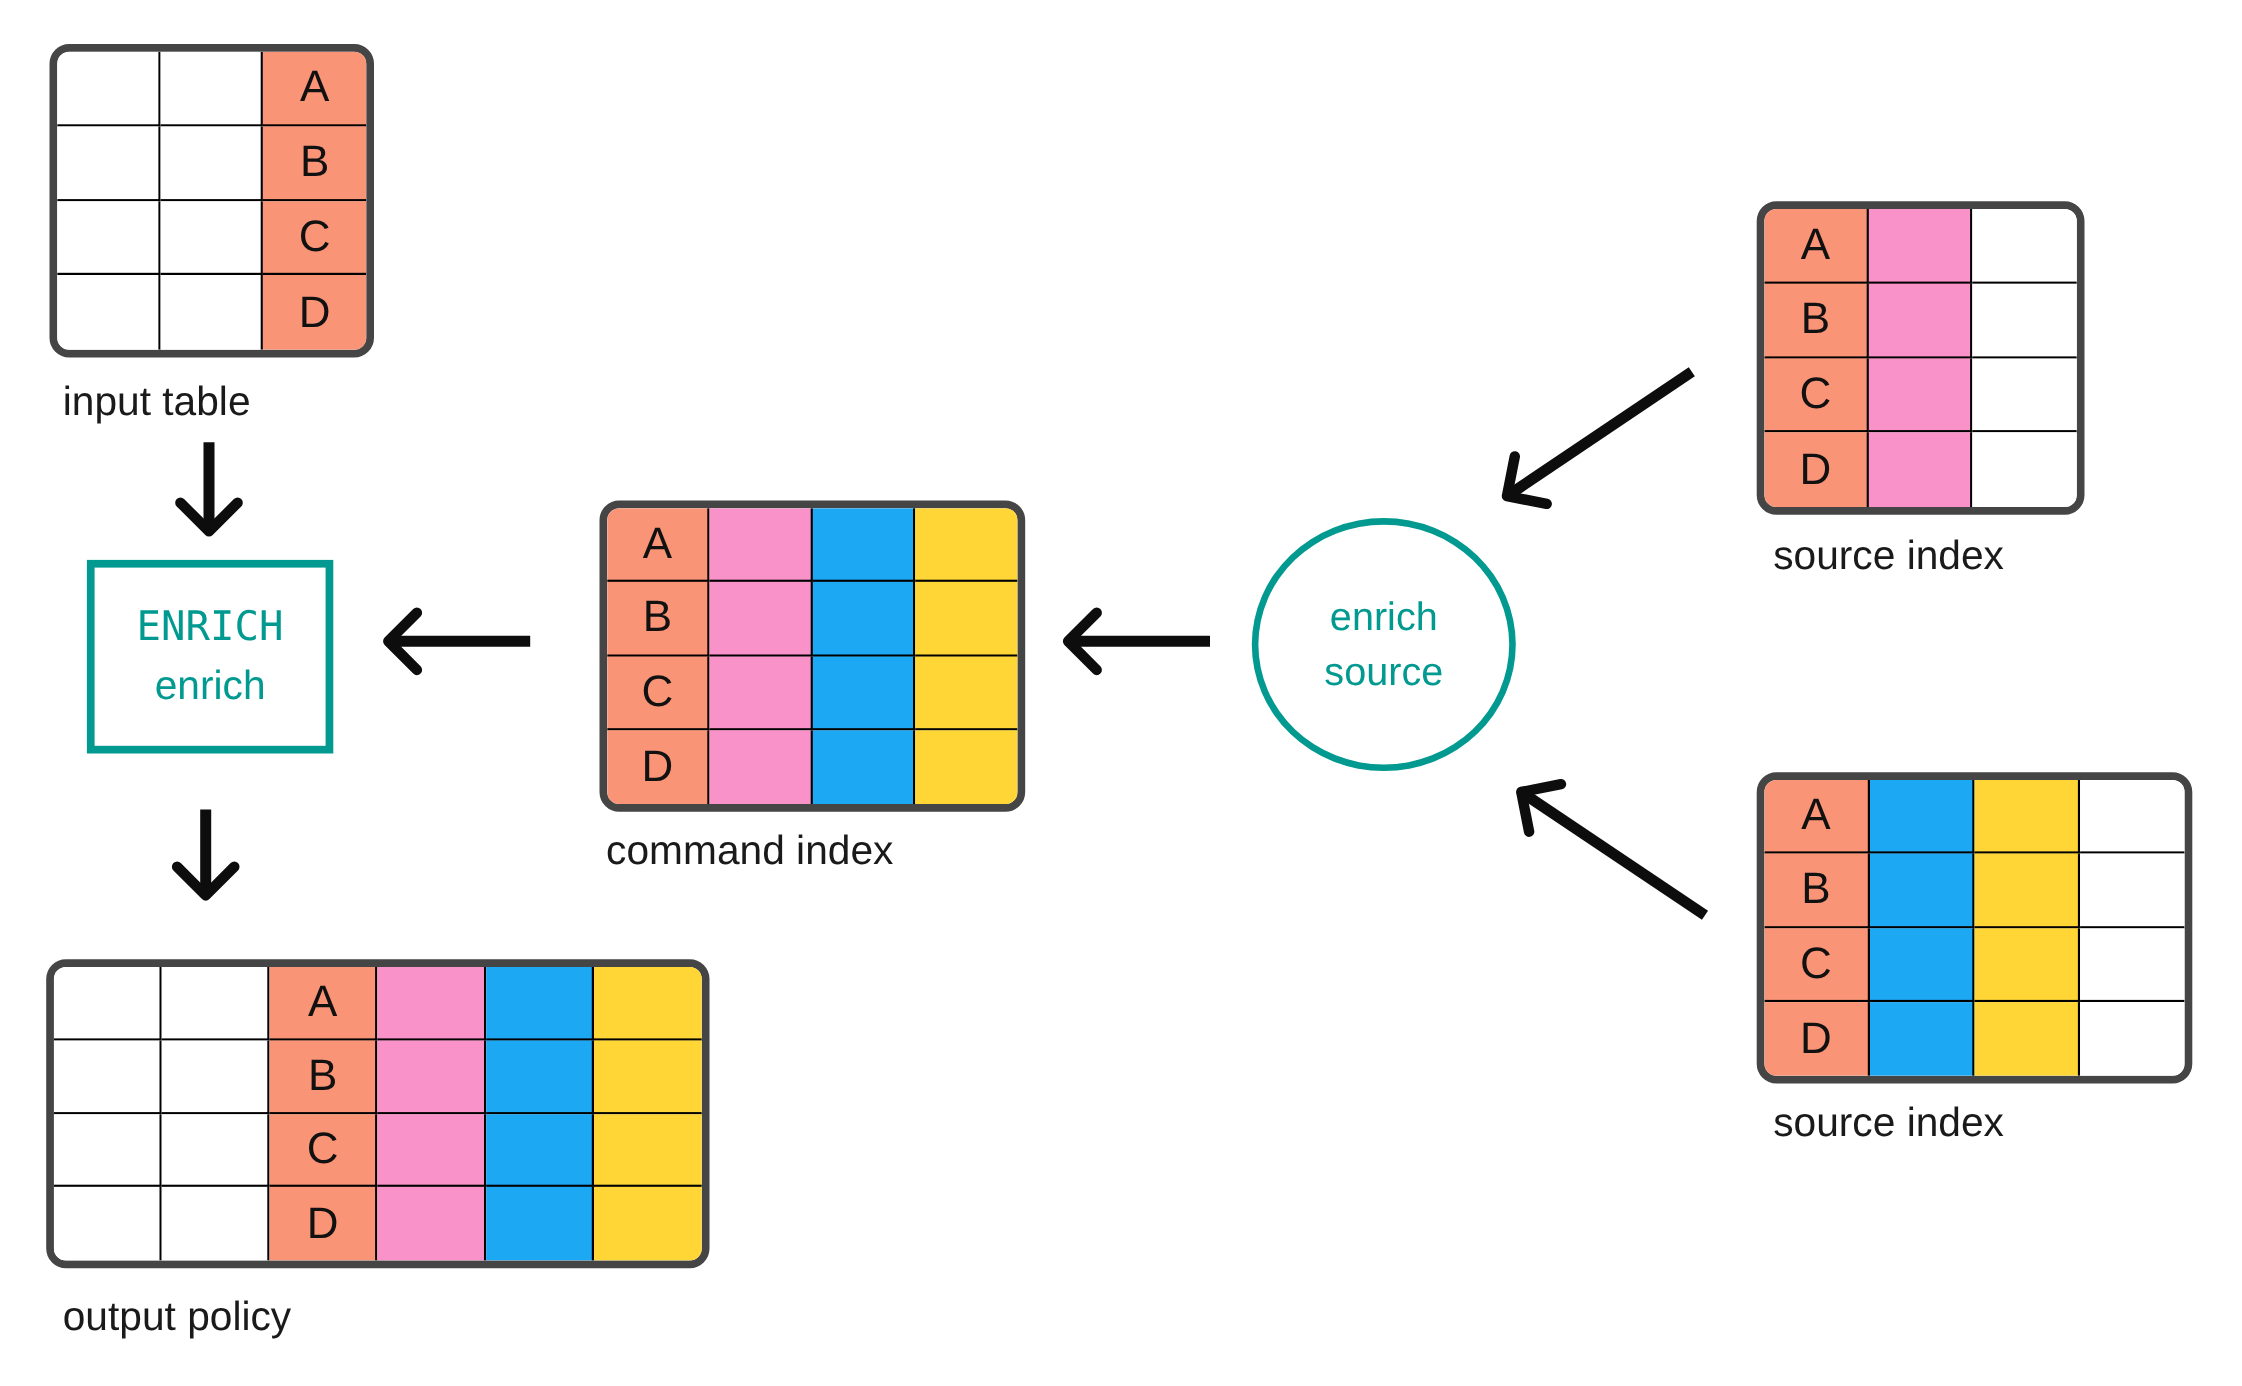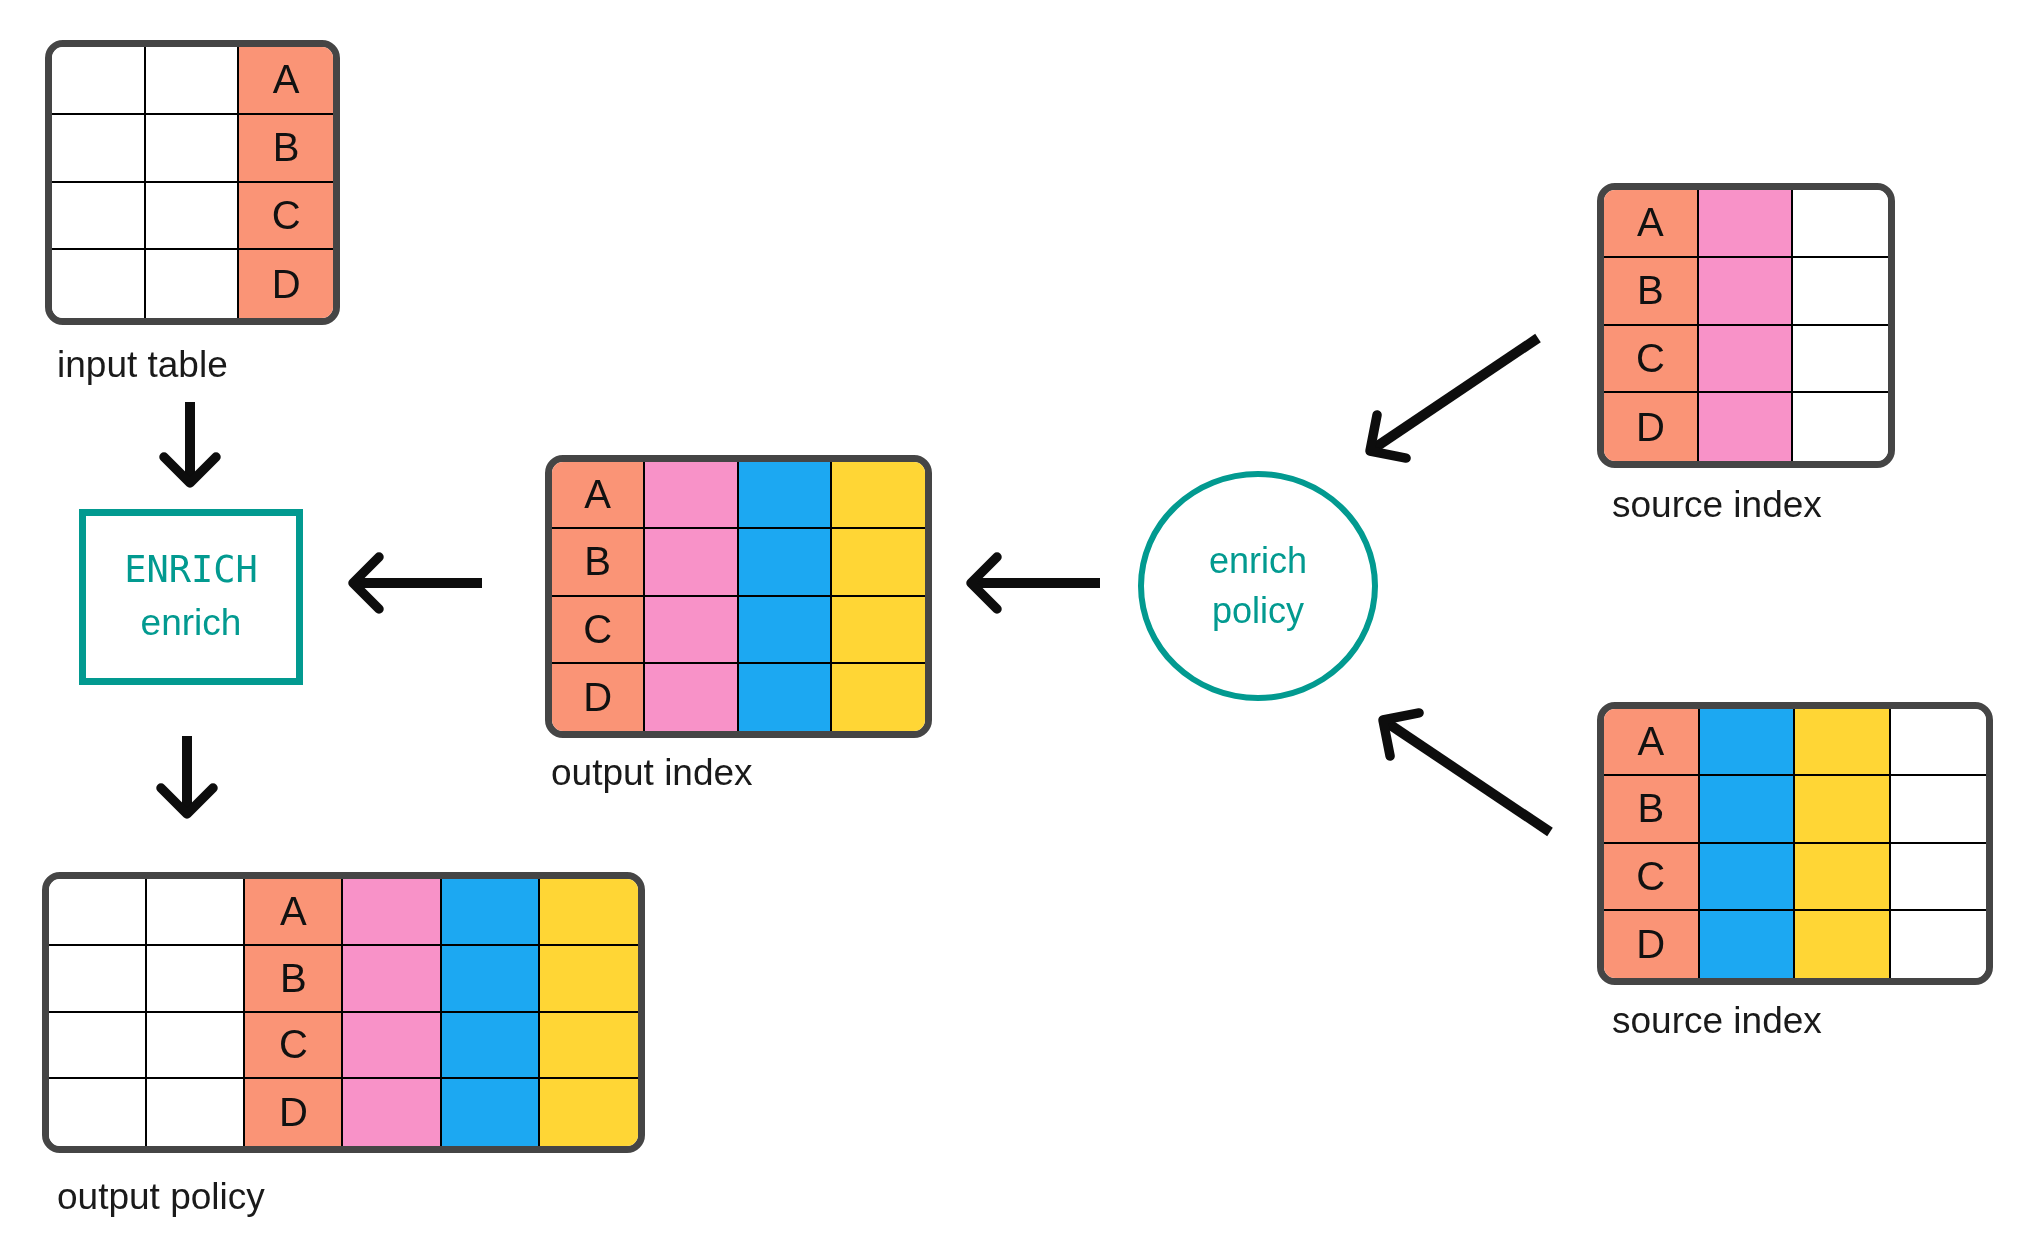--- a/index.html
+++ b/index.html
@@ -148,25 +148,25 @@
       <div class="cell last-col" style="background: rgb(255, 214, 53);"></div>
       <div class="cell" style="background: rgb(250, 148, 118);">C</div>
       <div class="cell" style="background: rgb(248, 146, 200);"></div>
       <div class="cell" style="background: rgb(28, 168, 242);"></div>
       <div class="cell last-col" style="background: rgb(255, 214, 53);"></div>
       <div class="cell last-row" style="background: rgb(250, 148, 118);">D</div>
       <div class="cell last-row" style="background: rgb(248, 146, 200);"></div>
       <div class="cell last-row" style="background: rgb(28, 168, 242);"></div>
       <div class="cell last-col last-row" style="background: rgb(255, 214, 53);"></div>
     </div>
-  <div id="lbl-enrich" class="lbl">output index</div>
+  <div id="lbl-enrich" class="lbl">command index</div>
 
   <div class="policy-circle">
     <div>enrich</div>
-    <div>policy</div>
+    <div>source</div>
   </div>
 
   <div id="t-src-top" class="tbl" style="grid-template-columns: repeat(3, 1fr);">
       <div class="cell" style="background: rgb(250, 148, 118);">A</div>
       <div class="cell" style="background: rgb(248, 146, 200);"></div>
       <div class="cell last-col" style="background: rgb(255, 255, 255);"></div>
       <div class="cell" style="background: rgb(250, 148, 118);">B</div>
       <div class="cell" style="background: rgb(248, 146, 200);"></div>
       <div class="cell last-col" style="background: rgb(255, 255, 255);"></div>
       <div class="cell" style="background: rgb(250, 148, 118);">C</div>

